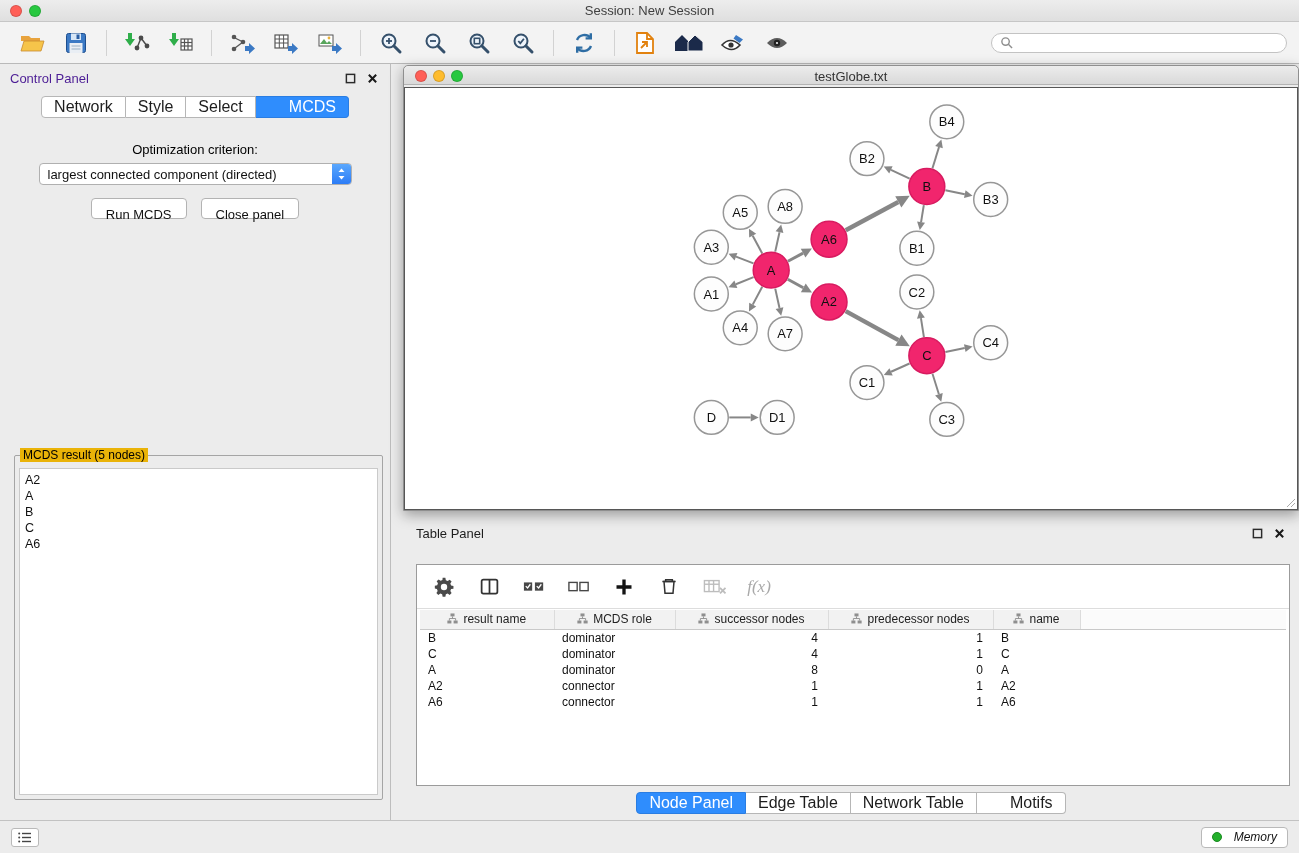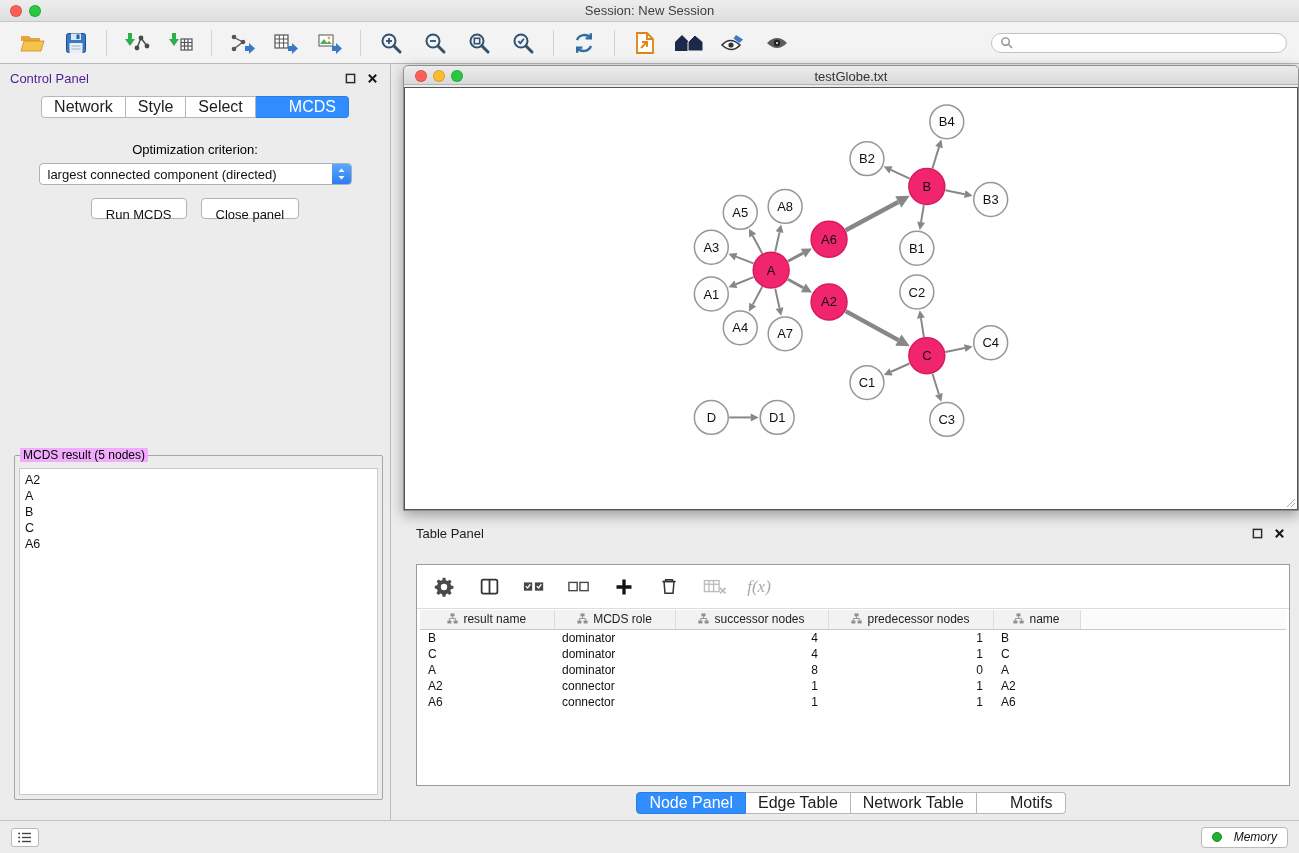--- a/index.html
+++ b/index.html
@@ -31,21 +31,21 @@
   .seg{font-size:16px;line-height:20px;height:22px;padding:0 12px;background:#fff;border:1px solid #b6b6b6;border-left:none;color:#1d1d1d;cursor:default;}
   .seg:first-child{border-left:1px solid #b6b6b6;border-radius:4px 0 0 4px;}
   .seg:last-child{border-radius:0 4px 4px 0;padding-left:33px;}
   .seg.active{background:#2f8dfd;border-color:#2a7de2;color:#fff;}
   .opt-label{text-align:center;margin-top:24px;font-size:13px;color:#000;}
   .combo{margin:6px auto 0;width:313px;height:22px;background:#fff;border:1px solid #b0b0b0;border-radius:4px;position:relative;display:flex;align-items:center;padding:0 22px 0 8px;font-size:13px;color:#111;}
   .combo-step{position:absolute;right:0;top:0;bottom:0;width:19px;background:linear-gradient(#5aa8fe,#2c7cf6);border-radius:0 3px 3px 0;display:flex;align-items:center;justify-content:center;}
   .btn-row{display:flex;justify-content:center;gap:14px;margin-top:13px;}
   .push-btn{font-family:"Liberation Sans",sans-serif;font-size:13px;line-height:19px;height:21px;background:#fff;border:1px solid #b3b3b3;border-radius:4px;padding:6px 14px;color:#111;}
   .groupbox{position:absolute;left:14px;top:391px;width:369px;height:345px;border:1px solid #a5a5a5;border-radius:2px;}
-  .groupbox-title{position:absolute;top:-8px;left:5px;background:#f0abfc;padding:0 3px;font-size:12px;color:#000;}
+  .groupbox-title{position:absolute;top:-8px;left:5px;background:#eab308;padding:0 3px;font-size:12px;color:#000;}
   .result-list{position:absolute;left:4px;right:4px;top:12px;bottom:4px;background:#fff;border:1px solid #cacaca;font-size:12.5px;padding:3px 5px;overflow:auto;}
   .result-item{line-height:16px;color:#111;}
 
   
   .network-window{position:absolute;left:403px;top:65px;width:896px;height:446px;background:#ececec;border:1px solid #8f8f8f;border-radius:5px 5px 0 0;box-shadow:0 4px 14px rgba(0,0,0,.35);}
   .nw-titlebar{height:19px;position:relative;background:linear-gradient(#ececec,#d9d9d9);border-bottom:1px solid #b3b3b3;border-radius:5px 5px 0 0;}
   .nw-traffic{position:absolute;left:11px;top:4px;display:flex;gap:6px;}
   .nw-title{position:absolute;left:0;right:0;top:3px;text-align:center;font-size:13px;color:#333;}
   .nw-canvas{position:absolute;top:21px;left:0;right:0;bottom:0;background:#fff;border:1px solid #565656;}
   svg.graph{position:absolute;inset:0;width:100%;height:100%;}

